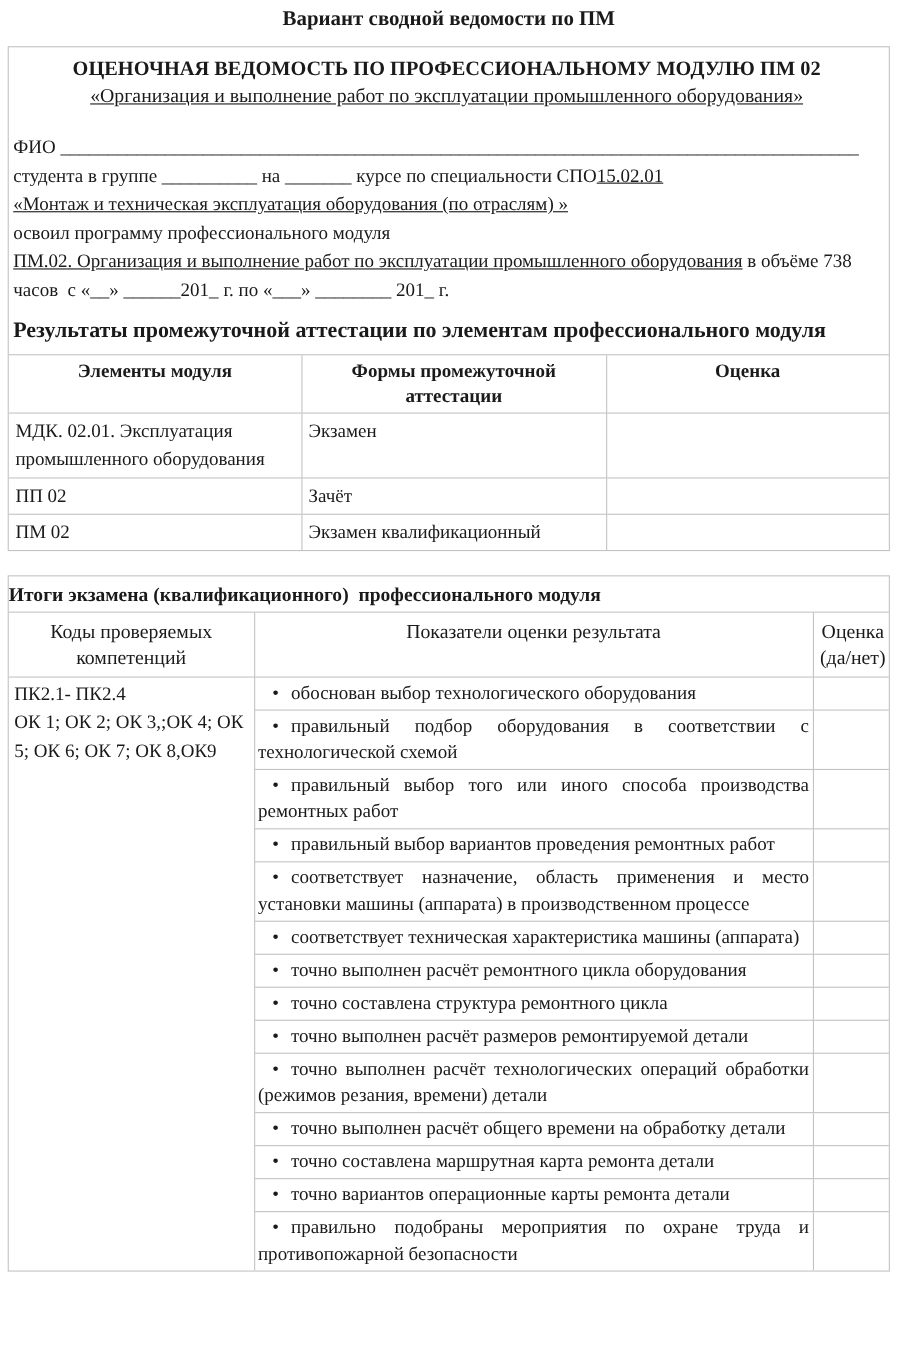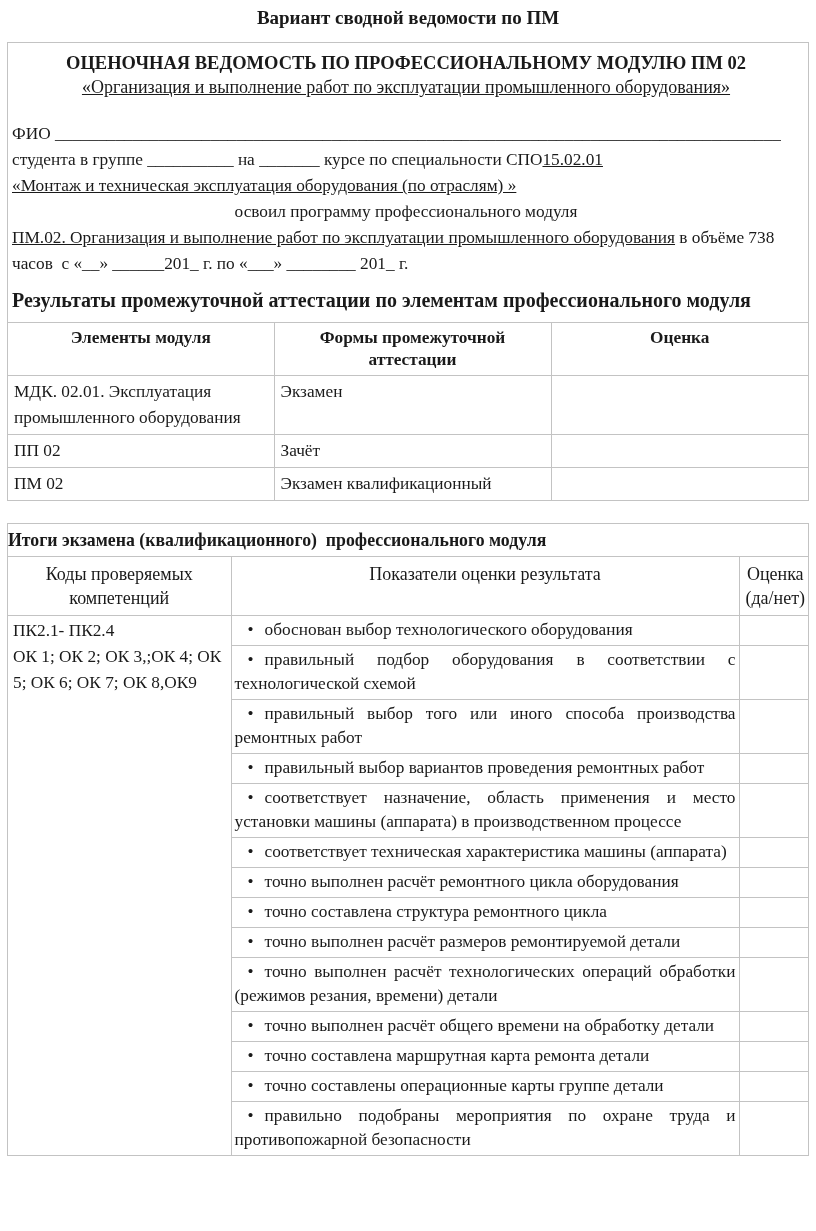--- a/index.html
+++ b/index.html
@@ -34,21 +34,21 @@
     line-height: 24px;
   }
   .sheet-subheading {
     text-align: center;
     font-size: 18px;
     line-height: 25px;
     margin-bottom: 21px;
   }
   .u { text-decoration: underline; }
   .line { line-height: 26px; }
-  .center { text-align: center; }
+  .center { text-align: left; }
   .pre { white-space: pre-wrap; }
   .results-heading {
     margin-top: 7px;
     font-weight: bold;
     font-size: 20px;
     line-height: 32px;
     padding-bottom: 2px;
   }
   table { border-collapse: collapse; width: 100%; table-layout: fixed; border: hidden; }
   .t1 col.c1 { width: 266px; }
@@ -221,21 +221,21 @@
           </tr>
           <tr>
             <td class="td-ind"><span class="dot">•</span><span>точно выполнен расчёт общего времени на обработку детали</span></td>
             <td class="td-grade"></td>
           </tr>
           <tr>
             <td class="td-ind"><span class="dot">•</span><span>точно составлена маршрутная карта ремонта детали</span></td>
             <td class="td-grade"></td>
           </tr>
           <tr>
-            <td class="td-ind"><span class="dot">•</span><span>точно составлены операционные карты группе детали</span></td>
+            <td class="td-ind"><span class="dot">•</span><span>точно вариантов операционные карты ремонта детали</span></td>
             <td class="td-grade"></td>
           </tr>
           <tr>
             <td class="td-ind"><span class="dot">•</span><span>правильно подобраны  мероприятия по охране труда и противопожарной безопасности</span></td>
             <td class="td-grade"></td>
           </tr>
         </tbody>
     </table>
   </section>
 

